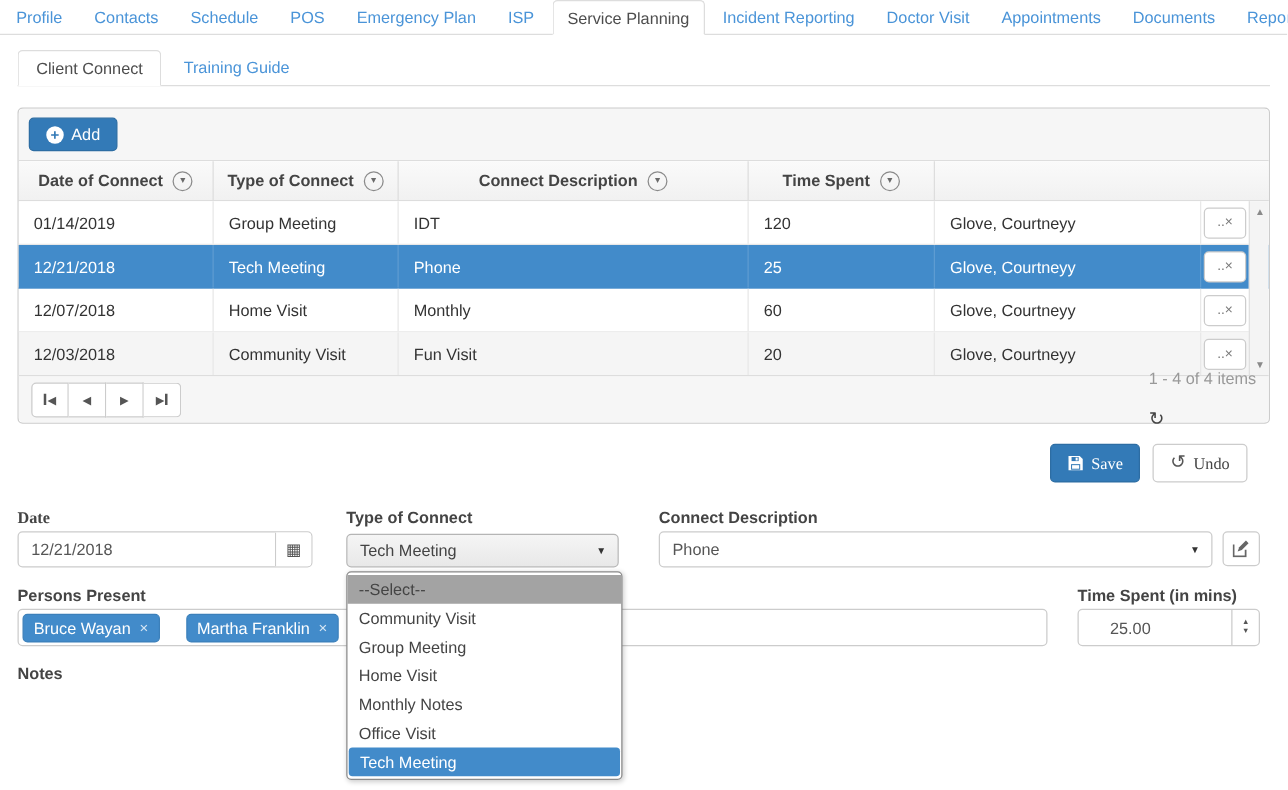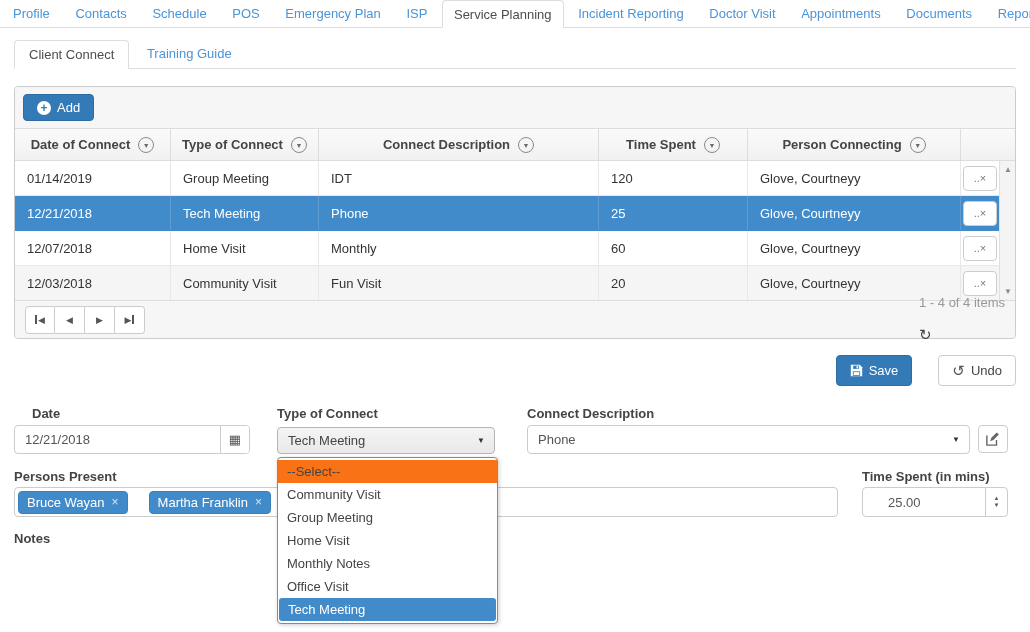--- a/index.html
+++ b/index.html
@@ -50,21 +50,21 @@
   .pg-group { display:flex; }
   .pg-btn { width:30px; height:28px; background:#fff; border:1px solid #ccc; border-left-width:0; display:flex; align-items:center; justify-content:center; gap:1px; color:#555; font-size:9px; cursor:pointer; }
   .pg-btn:first-child { border-left-width:1px; border-radius:4px 0 0 4px; }
   .pg-btn:last-child { border-radius:0 4px 4px 0; }
   .pg-bar { width:2px; height:9px; background:#555; }
   .pg-right { margin-left:auto; display:flex; align-items:flex-start; gap:16px;flex-direction:column; }
   .pg-summary { color:#999; }
   .refresh { color:#444; font-size:15px; cursor:pointer; }
 
   
-  .actions { position:absolute; left:840px; top:355px; width:176px; height:31px; display:flex; justify-content:flex-end; gap:26px; }
+  .actions { position:absolute; left:840px; top:355px; width:176px; height:31px; display:flex; justify-content:flex-start; gap:10px;font-family:Liberation Serif, serif; }
   .save-btn { padding:5px 13px; }
   .undo-btn { padding:5px 13px; color:#444; }
   .undo-glyph { font-size:15px; line-height:1; color:#555; }
 
   
   .flabel { position:absolute; font-weight:bold; color:#444; }
   .inputbox { position:absolute; border:1px solid #ccc; border-radius:4px; background:#fff; display:flex; align-items:center; color:#555; }
   .inputbox .txt { padding:0 10px; flex:1; }
   .addon { width:29px; align-self:stretch; border-left:1px solid #ccc; display:flex; align-items:center; justify-content:center; color:#555; cursor:pointer; font-size:13px; background:#fff; border-radius:0 3px 3px 0; }
   .ddl { background:linear-gradient(#f5f5f5,#e8e8e8); border:1px solid #b5b5b5; color:#444; cursor:pointer; }
@@ -77,21 +77,21 @@
   .spin span { font-size:6px; line-height:7px; cursor:pointer; }
   .notes { position:absolute; left:14px; top:549px; width:994px; height:49px; border:1px solid #ccc; border-radius:4px; background:#fff; color:#888; }
   .notes .nt-left { position:absolute; left:10px; top:8px; white-space:nowrap; }
   .notes .nt-right { position:absolute; left:486px; top:8px; white-space:nowrap; }
   .resize-h { position:absolute; right:2px; bottom:2px; width:9px; height:9px;
     background:linear-gradient(135deg, transparent 0 50%, #aaa 50% 57%, transparent 57% 71%, #aaa 71% 78%, transparent 78%); }
 
   
   .ddlist { position:absolute; left:277px; top:457px; width:221px; background:#fff; border:1px solid #8a8a8a; border-radius:4px; box-shadow:1px 1px 4px rgba(0,0,0,0.2); z-index:100; padding:2px 0; }
   .dditem { height:23px; line-height:23px; padding:0 9px; color:#444; cursor:pointer; white-space:nowrap; }
-  .dditem.hover { background:#f97316; }
+  .dditem.hover { background:#a3a3a3; }
   .dditem.sel { background:#428bca; color:#fff; border-radius:3px; margin:0 1px; }
 </style>
 </head>
 <body>
 
 <div class="page">
 
   <div class="topnav">
     <a>Profile</a>
     <a>Contacts</a>
@@ -134,26 +134,20 @@
           </span>
       </div>
       <div class="hcell c3">
         <span>Connect Description</span>
         <span class="filter-badge">
             <span class="fb-arrow">▼</span>
           </span>
       </div>
       <div class="hcell c4">
         <span>Time Spent</span>
-        <span class="filter-badge">
-            <span class="fb-arrow">▼</span>
-          </span>
-      </div>
-      <div class="hcell c5">
-        <span>Person Connecting</span>
         <span class="filter-badge">
             <span class="fb-arrow">▼</span>
           </span>
       </div>
       <div class="hcell c6"></div>
     </div>
 
     <div class="grid-body">
       <div class="grow">
         <div class="gcell c1">01/14/2019</div>
@@ -235,21 +229,21 @@
           <rect x="4.5" y="10" width="7" height="3.5" fill="#fff"></rect>
         </svg>
       <span>Save</span>
     </button>
     <button class="btn undo-btn">
       <span class="undo-glyph">↺</span>
       <span>Undo</span>
     </button>
   </div>
 
-  <div class="flabel" style="left:32px; top:406px;">Date</div>
+  <div class="flabel" style="left:14px; top:406px;font-family:Liberation Serif, serif;">Date</div>
   <div class="inputbox" style="left:14px; top:425px; width:236px; height:29px;">
     <span class="txt">12/21/2018</span>
     <span class="addon">▦</span>
   </div>
 
   <div class="flabel" style="left:277px; top:406px;">Type of Connect</div>
   <div class="inputbox ddl" style="left:277px; top:427px; width:218px; height:27px;">
     <span class="txt">Tech Meeting</span>
     <span class="arrow">▼</span>
   </div>

